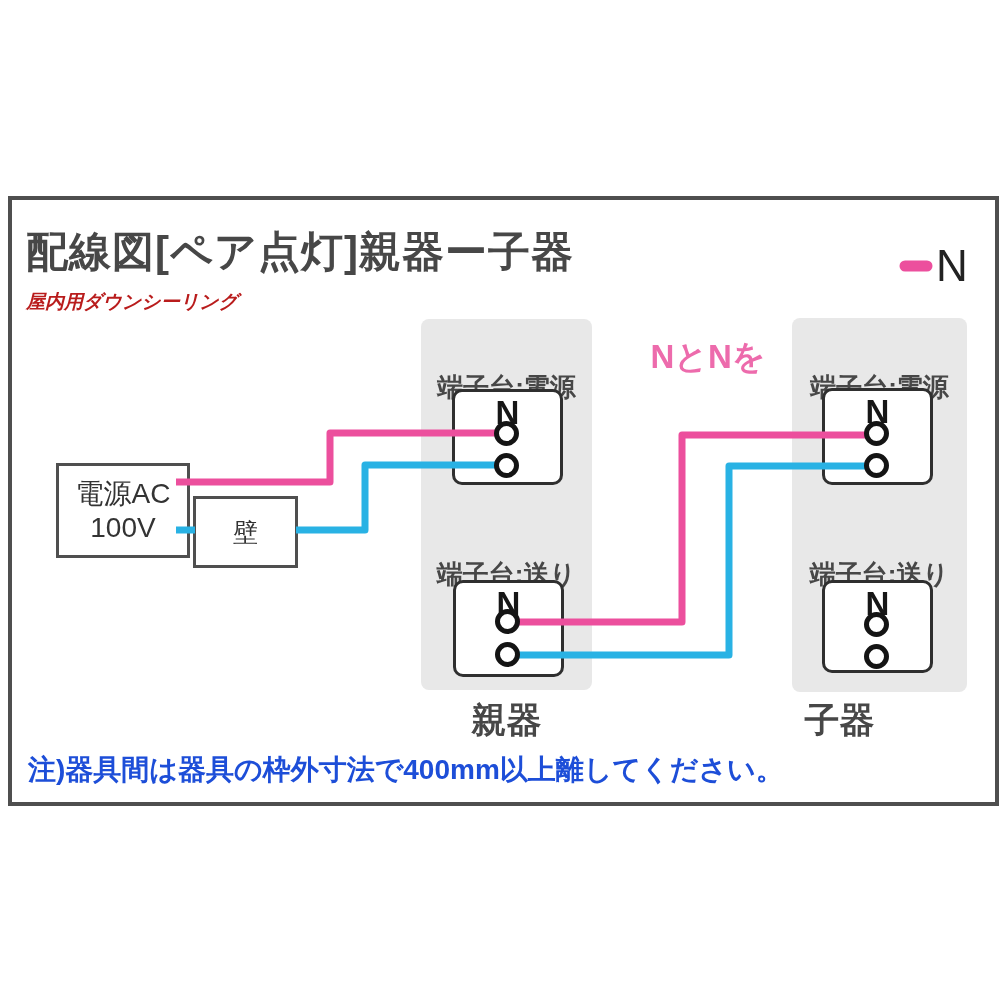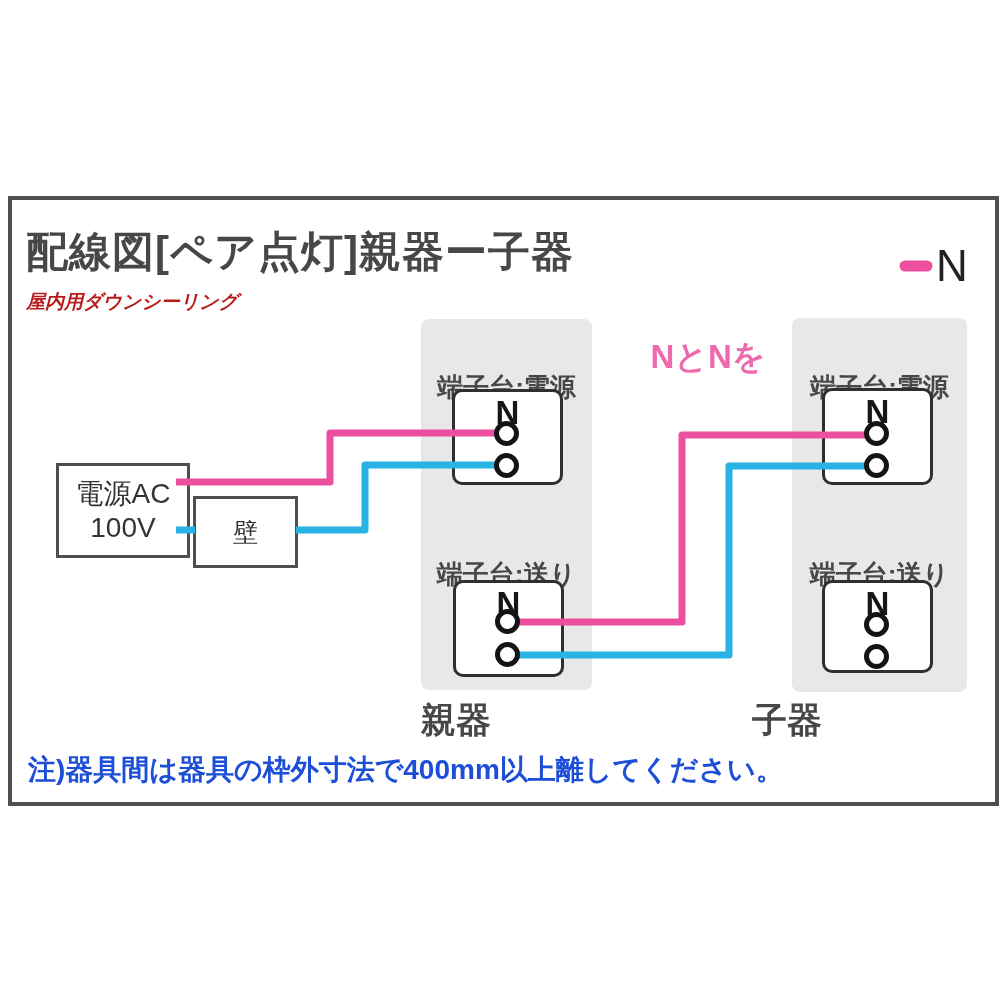--- a/index.html
+++ b/index.html
@@ -22,21 +22,21 @@
   .panel.parent{left:421px;top:319px;width:171px;height:371px;}
   .panel.child{left:792px;top:318px;width:175px;height:374px;}
   .tlabel{position:absolute;text-align:center;font-size:26px;font-weight:600;color:#474747;
           z-index:2;white-space:nowrap;margin-top:29px;}
   .tbox{position:absolute;background:#fff;border:3px solid #2f2f2f;border-radius:10px;z-index:3;}
   .tbox .nmark{display:block;text-align:center;margin-top:4px;font-size:33px;font-weight:600;
           color:#161616;line-height:1;}
   .wires{position:absolute;left:0;top:0;z-index:4;pointer-events:none;}
   .term{position:absolute;width:15px;height:15px;border:5px solid #141414;border-radius:50%;
           background:#fff;z-index:5;}
-  .devname{position:absolute;font-size:35px;font-weight:600;color:#474747;z-index:2;}
+  .devname{position:absolute;text-align:center;font-size:35px;font-weight:600;color:#474747;z-index:2;}
   .annot{position:absolute;left:608px;top:337px;width:200px;text-align:center;
           font-size:33px;font-weight:700;color:#ed6bac;line-height:1.23;z-index:6;}
   .note{position:absolute;left:28px;top:751px;font-size:28px;font-weight:600;color:#1d4ed8;
           z-index:6;white-space:nowrap;}
 </style>
 </head>
 <body>
 
 <div class="page">
   <div class="frame"></div>

